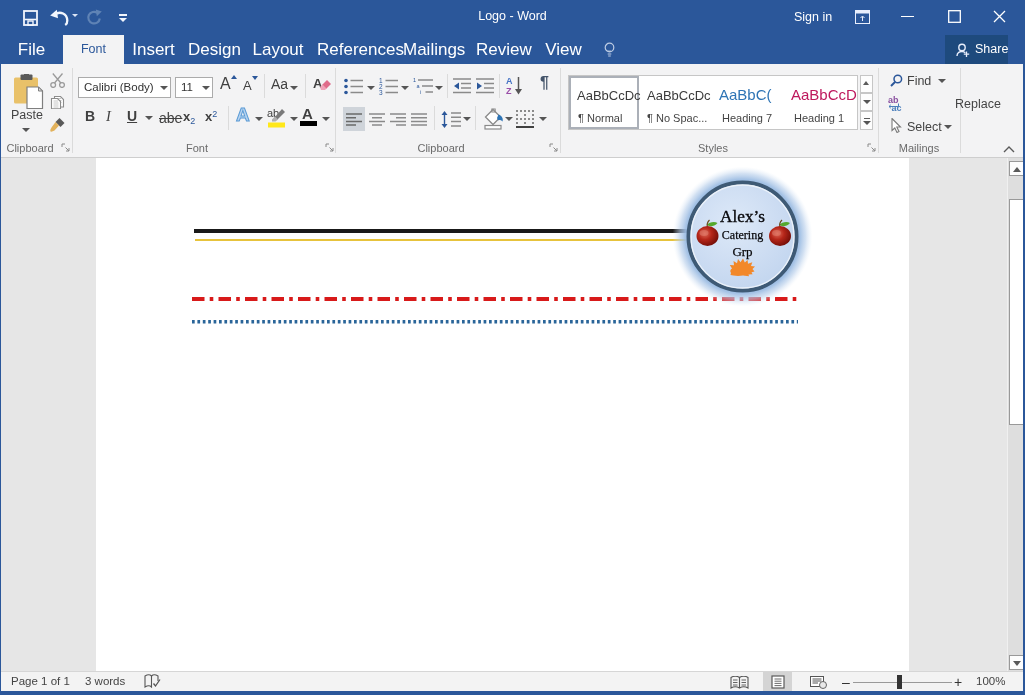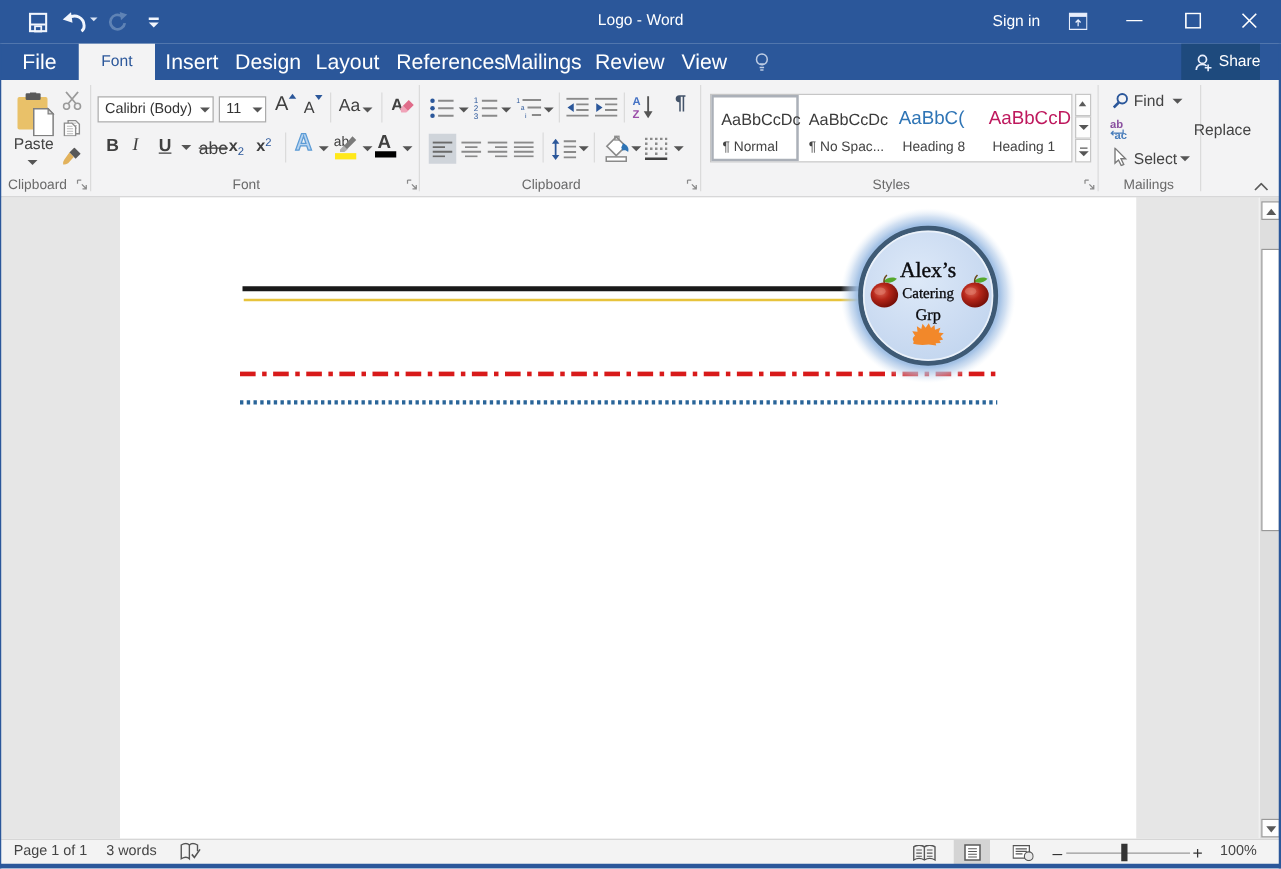--- a/index.html
+++ b/index.html
@@ -315,21 +315,21 @@
         <path d="M1 1 H4 M1 1 V4 M8 5 V8 H5 M8 8 L4.5 4.5" stroke="#8a8a8a" fill="none"></path>
       </svg>
 
     <div class="abs" style="left:568px;top:11px;width:290px;height:55px;background:#fff;border:1px solid #c6c6c6"></div>
     <div class="abs" style="left:569px;top:12px;width:70px;height:53px;border:2px solid #abb0b8;background:#fff"></div>
     <div class="abs" style="left:577px;top:24px;font-size:13px;color:#3b3b3b">AaBbCcDc</div>
     <div class="abs" style="left:578px;top:48px;font-size:11px;color:#444">¶ Normal</div>
     <div class="abs" style="left:647px;top:24px;font-size:13px;color:#3b3b3b">AaBbCcDc</div>
     <div class="abs" style="left:647px;top:48px;font-size:11px;color:#444">¶ No Spac...</div>
     <div class="abs" style="left:719px;top:22px;font-size:15px;color:#2e74b5">AaBbC⁣(</div>
-    <div class="abs" style="left:722px;top:48px;font-size:11px;color:#444">Heading 8</div>
+    <div class="abs" style="left:722px;top:48px;font-size:11px;color:#444">Heading 7</div>
     <div class="abs" style="left:791px;top:22px;font-size:15px;color:#be185d">AaBbCcD</div>
     <div class="abs" style="left:794px;top:48px;font-size:11px;color:#444">Heading 1</div>
 
     <div class="abs" style="left:860px;top:11px;width:13px;height:18px;background:#fdfdfd;border:1px solid #c6c6c6"></div>
     <div class="abs" style="left:860px;top:29px;width:13px;height:18px;background:#fdfdfd;border:1px solid #c6c6c6"></div>
     <div class="abs" style="left:860px;top:47px;width:13px;height:19px;background:#fdfdfd;border:1px solid #c6c6c6"></div>
     <div class="abs" style="left:863px;top:17px;width:0;height:0;border-left:3.5px solid transparent;border-right:3.5px solid transparent;border-bottom:4px solid #5a5a5a"></div>
     <div class="dd" style="left:863px;top:36px"></div>
     <div class="abs" style="left:863.5px;top:54px;width:6.5px;height:1.3px;background:#5a5a5a"></div>
     <div class="dd" style="left:863px;top:57px"></div>

